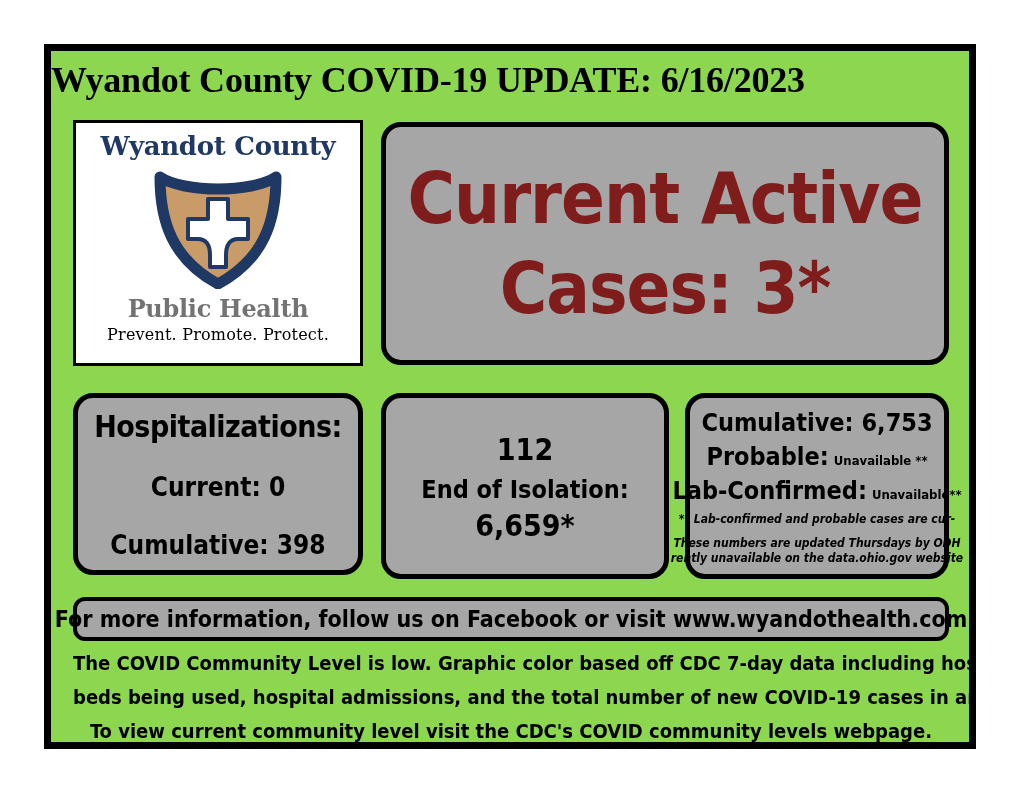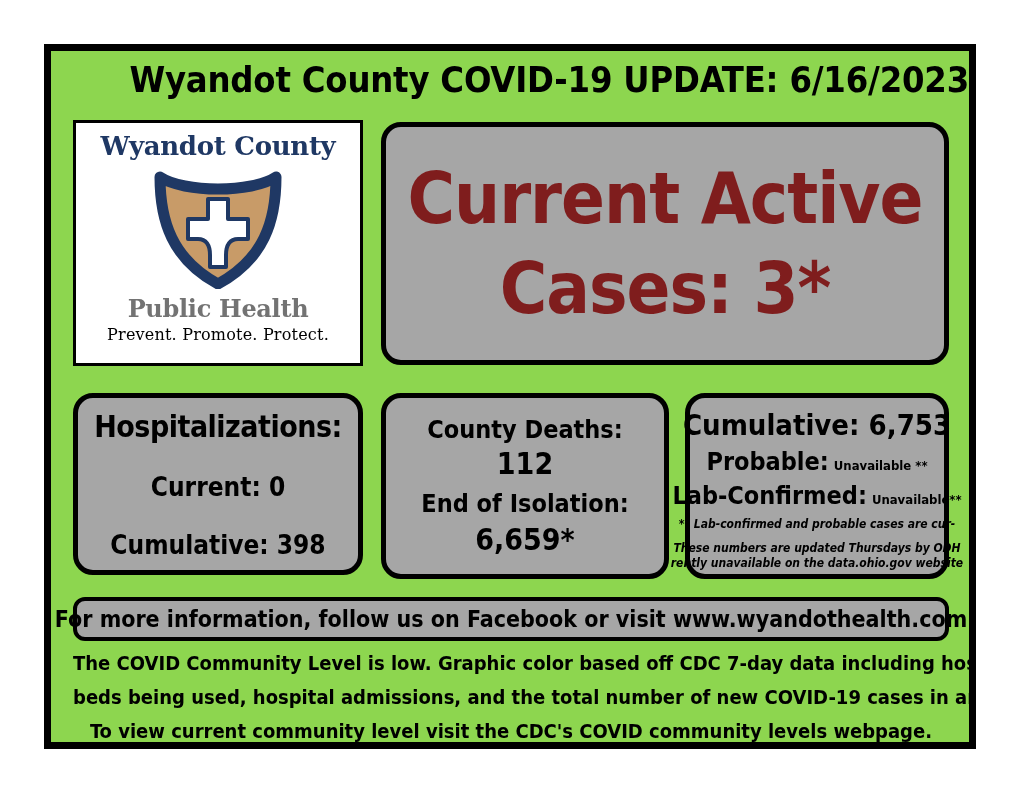--- a/index.html
+++ b/index.html
@@ -22,28 +22,29 @@
     width: 932px;
     height: 705px;
     background: #8DD64F;
     border: 7px solid #000000;
     box-sizing: border-box;
     overflow: hidden;
   }
 
   
   #headline {
-    margin: 8px 0 0 0;
-    text-align: right;
+    margin: 8px 16px 0 0;
+    text-align: left;
     font-size: 36px;
     font-weight: bold;
     color: #000000;
     letter-spacing: -0.2px;
     font-stretch: condensed;
     white-space: nowrap;
+    font-family: Liberation Serif, serif;
   }
 
   
   .card {
     position: absolute;
     background: #A6A6A6;
     border: 5px solid #000000;
     border-radius: 20px;
     box-sizing: border-box;
     display: flex;
@@ -166,21 +167,21 @@
   
   #cum-card {
     left: 634px;
     top: 342px;
     width: 264px;
     height: 186px;
     justify-content: flex-start;
     padding-top: 10px;
   }
   #cum-total {
-    font-size: 29px;
+    font-size: 25px;
     font-weight: bold;
     font-stretch: condensed;
     white-space: nowrap;
   }
   .cum-row {
     display: flex;
     align-items: baseline;
     justify-content: center;
     margin-top: 5px;
     white-space: nowrap;
@@ -268,21 +269,20 @@
     <div class="active-line" id="active-line2">Cases:  3*</div>
   </div>
 
   <div id="hosp-card" class="card">
     <div id="hosp-title">Hospitalizations:</div>
     <div class="hosp-row">Current:  0</div>
     <div class="hosp-row">Cumulative:  398</div>
   </div>
 
   <div id="deaths-card" class="card">
-    <div class="deaths-label">County Deaths:</div>
     <div class="deaths-value">112</div>
     <div class="deaths-label" id="deaths-iso-label">End of Isolation:</div>
     <div class="deaths-value" id="deaths-iso-value">6,659*</div>
   </div>
 
   <div id="cum-card" class="card">
     <div id="cum-total">Cumulative: 6,753</div>
     <div class="cum-row">
       <span class="cum-key">Probable:</span>
       <span class="cum-val">Unavailable **</span>

